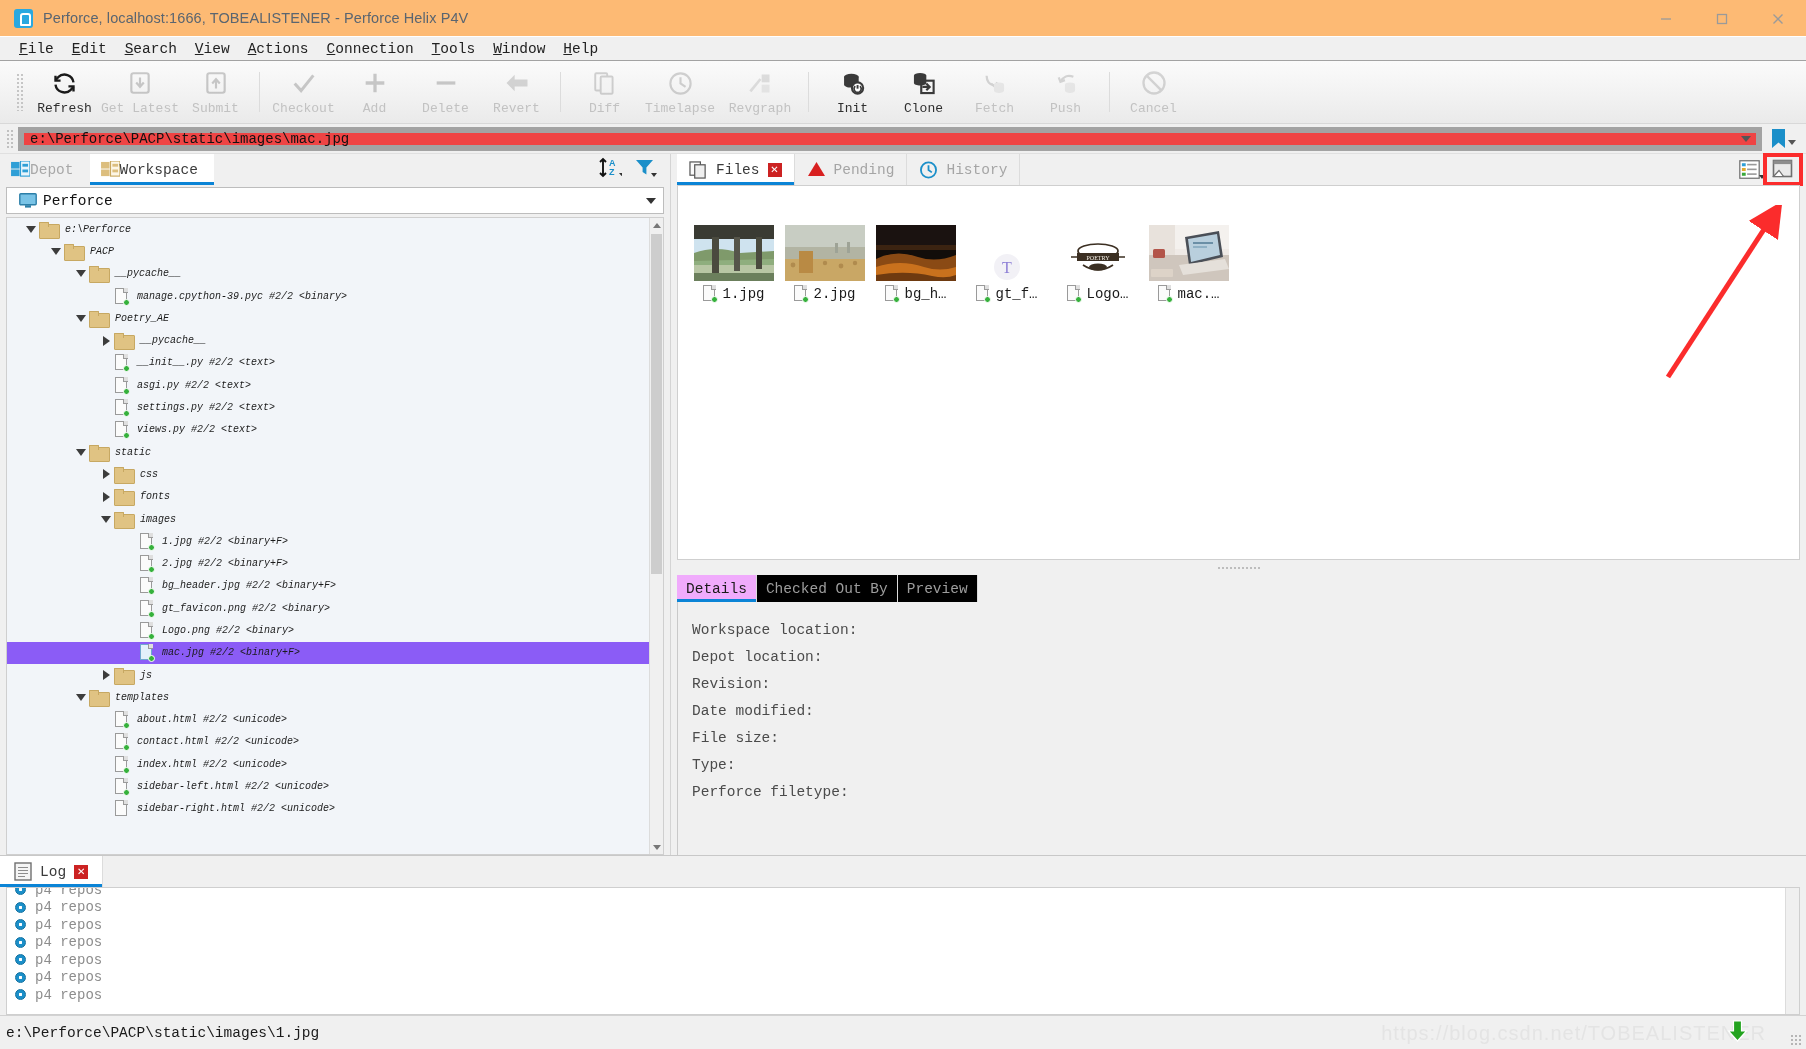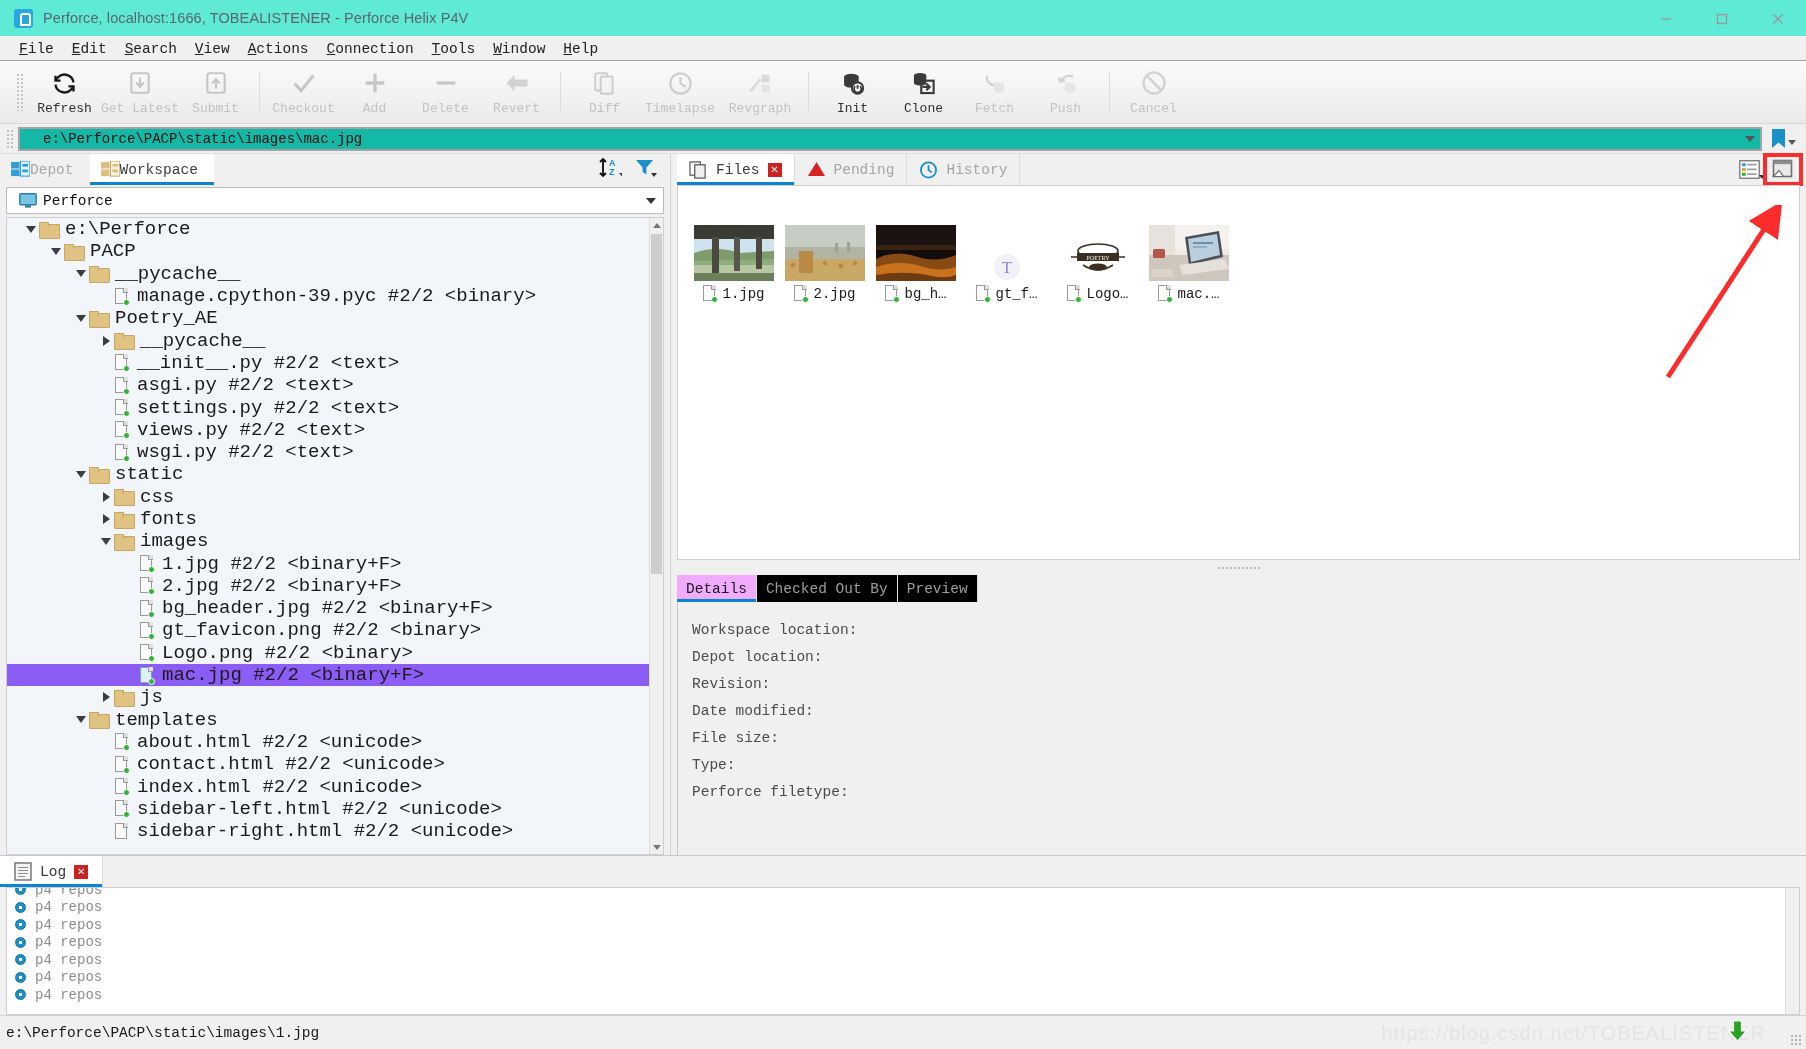--- a/index.html
+++ b/index.html
@@ -13,21 +13,21 @@
   .app {
     width: 1806px; height: 1049px;
     position: relative;
     display: flex; flex-direction: column;
     background: #f0f0f0;
   }
 
   
   .titlebar {
     height: 37px; flex: 0 0 37px;
-    background: #5eead4;
+    background: #fdba74;
     display: flex; align-items: center;
     border-bottom: 1px solid #ffffff;
     position: relative;
   }
   .titlebar-icon {
     width: 19px; height: 19px; margin-left: 14px; margin-right: 10px;
     background: #29a8e0;
     border-radius: 3px;
     position: relative; flex: 0 0 19px;
   }
@@ -104,24 +104,24 @@
     padding: 0 6px;
     border-bottom: 1px solid #e0e0e0;
   }
   .addr-grip {
     width: 7px; height: 20px; margin-right: 5px;
     background-image: radial-gradient(#c0c0c0 1px, transparent 1.1px);
     background-size: 4px 4px;
   }
   .addr-input {
     flex: 1; height: 24px;
-    background: #14b8a6;
-    border: 2px solid #a3a3a3;
+    background: #ef4444;
+    border: 6px solid #a3a3a3;
     display: flex; align-items: center;
-    padding: 0 23px;
+    padding: 0 6px;
     position: relative;
   }
   .addr-text {
     font-family: "Liberation Mono", monospace;
     font-size: 14px; color: #111;
     white-space: nowrap;
   }
   .addr-caret {
     position: absolute; right: 5px; top: 50%; transform: translateY(-50%);
     width: 0; height: 0;
@@ -243,21 +243,21 @@
     position: absolute; right: 1px; top: 0; width: 5px; height: 5px;
     background: #dfdfdf; border-left: 1px solid #9a9a9a; border-bottom: 1px solid #9a9a9a;
   }
   .file-ico .dot {
     position: absolute; right: -1px; bottom: -1px; width: 7px; height: 7px;
     background: #35b13b; border-radius: 50%; border: 1px solid #ffffff;
   }
   .file-ico.blue .pg { background: #e2f0fb; border-color: #6fa8cf; }
   .tlabel {
     font-family: "Liberation Mono", monospace;
-    font-size: 19px; color: #1a1a1a;
+    font-size: 10px; color: #1a1a1a; font-style: italic;
   }
   .tree-vscroll {
     position: absolute; right: 0; top: 0; bottom: 0; width: 14px;
     background: #f0f0f0; border-left: 1px solid #dcdcdc;
     display: flex; flex-direction: column; align-items: center;
   }
   .sb-arrow {
     width: 14px; height: 14px; background: #f0f0f0;
     display: flex; align-items: center; justify-content: center; flex: 0 0 14px;
   }
@@ -773,30 +773,20 @@
             </div>
             <div class="trow">
               <span class="tw" style="width: 87px;"></span>
               <span class="twist "></span>
               <span class="file-ico">
                 <span class="pg"></span>
                 <span class="fold"></span>
                 <span class="dot"></span>
               </span>
               <span class="tlabel">views.py #2/2 &lt;text&gt;</span>
-            </div>
-            <div class="trow">
-              <span class="tw" style="width: 87px;"></span>
-              <span class="twist "></span>
-              <span class="file-ico">
-                <span class="pg"></span>
-                <span class="fold"></span>
-                <span class="dot"></span>
-              </span>
-              <span class="tlabel">wsgi.py #2/2 &lt;text&gt;</span>
             </div>
             <div class="trow">
               <span class="tw" style="width: 62px;"></span>
               <span class="twist down"></span>
               <span class="folder-ico"></span>
               <span class="tlabel">static</span>
             </div>
             <div class="trow">
               <span class="tw" style="width: 87px;"></span>
               <span class="twist right"></span>

